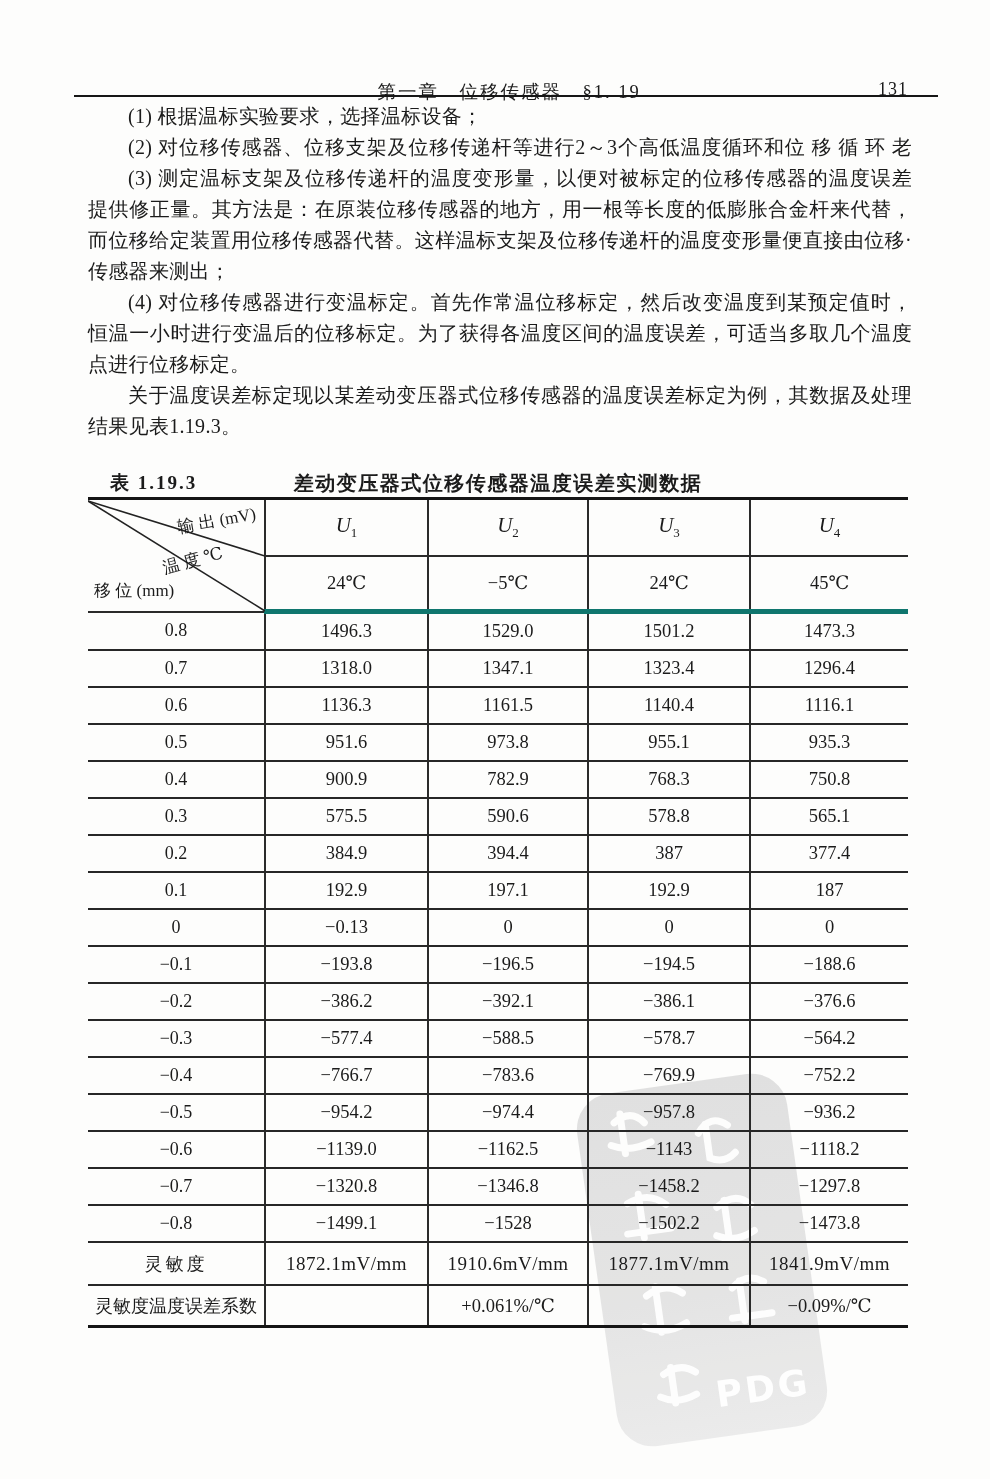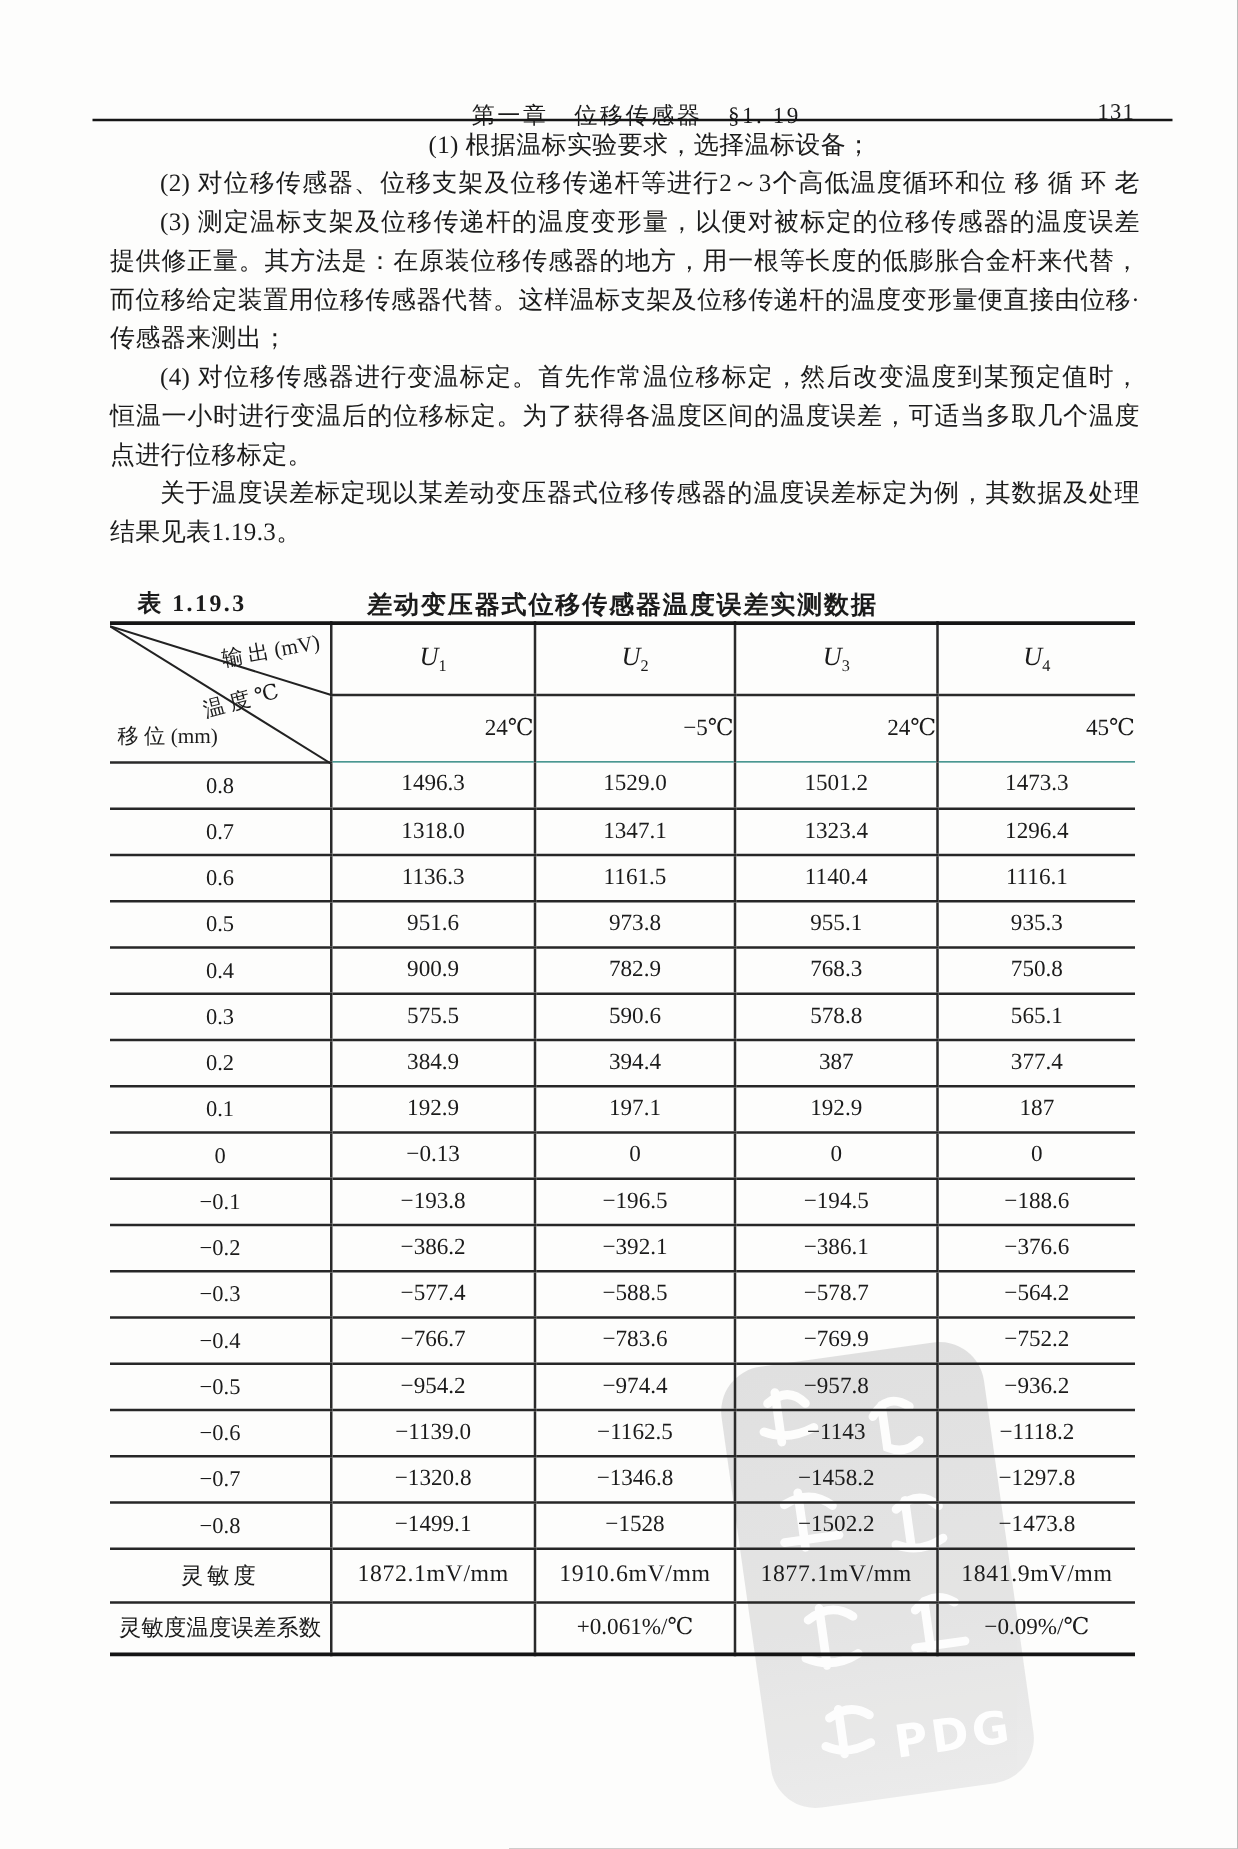--- a/index.html
+++ b/index.html
@@ -11,32 +11,32 @@
   
   .running-head{position:absolute;top:60px;left:88px;right:60px;height:26px;margin-top:19px;}
   .chapter-title{display:block;text-align:center;font-size:18.5px;letter-spacing:2px;}
   .page-number{position:absolute;right:22px;top:0;font-size:18px;letter-spacing:1px;}
   .head-rule{position:absolute;top:95px;left:74px;right:52px;border-top:2.5px solid #161616;}
 
   
   .bodytext{position:absolute;top:101px;left:88px;width:824px;font-size:20px;line-height:31px;}
   .tline{white-space:nowrap;letter-spacing:.3px;}
   .tline.fill{white-space:normal;text-align:justify;text-align-last:justify;}
-  .tline.indent{text-indent:40px;text-align:center;}
+  .tline.indent{text-indent:40px;}
 
   
   .table-block{position:absolute;left:88px;top:470px;width:820px;z-index:2;}
   .caption-row{position:relative;height:27px;font-weight:bold;}
   .tbl-label{position:absolute;left:22px;top:0;font-size:19px;letter-spacing:2px;}
   .tbl-caption{display:block;text-align:center;font-size:20px;letter-spacing:1.5px;}
   table.data{border-collapse:collapse;table-layout:fixed;width:820px;border-top:3.5px solid #151515;border-bottom:3.5px solid #151515;}
   table.data td{text-align:center;vertical-align:middle;font-size:18.5px;padding:0;}
   table.data td.vline{border-left:2px solid #2a2a2a;}
   tr.u-row td{height:55px;border-bottom:2px solid #2a2a2a;font-size:21px;}
-  tr.temp-row td{height:52px;border-bottom:1px solid #0f766e;text-align:right;}
+  tr.temp-row td{height:52px;border-bottom:5px solid #0f766e;}
   td.corner{border-bottom:3px solid #151515;position:relative;padding:0;}
   .corner-svg{position:absolute;left:0;top:0;}
   .corner-lab{position:absolute;font-size:17px;white-space:nowrap;}
   .lab-output{top:9px;right:8px;transform:rotate(-10deg);}
   .lab-temp{top:49px;left:74px;transform:rotate(-15deg);}
   .lab-disp{bottom:9px;left:6px;}
   .usym{font-style:italic;font-size:21px;}
   .usym sub{font-style:normal;font-size:13px;}
   tbody.rows td{height:35px;border-bottom:2px solid #272727;}
   td.b{font-weight:normal;}

